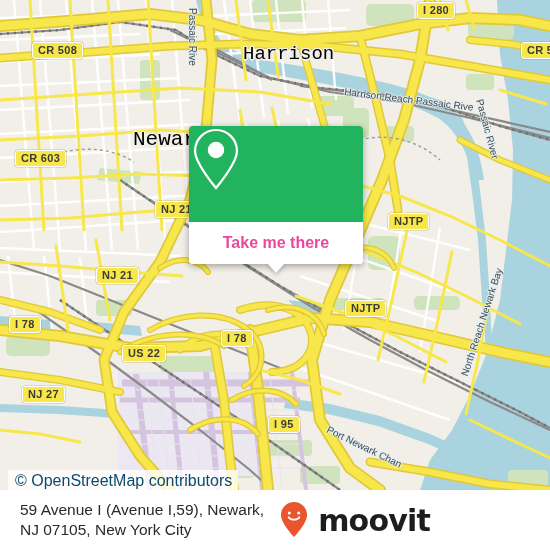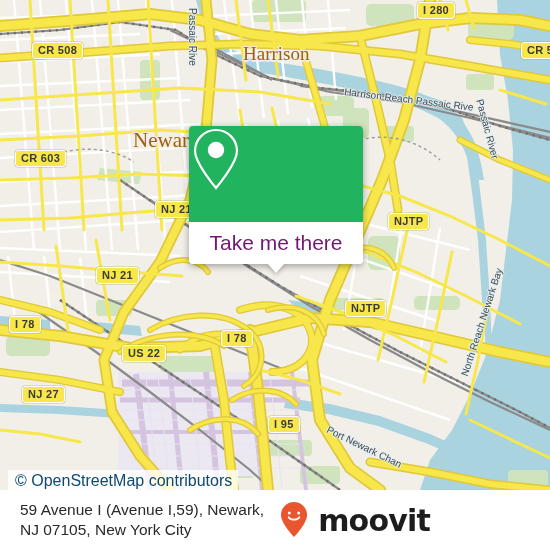--- a/index.html
+++ b/index.html
@@ -30,26 +30,26 @@
     padding:1px 5px 2px 5px;
     line-height:12px;
     white-space:nowrap;
     box-shadow:0 0 0 .5px rgba(160,150,60,.5);
     font-family:"Liberation Sans", sans-serif;
   }
 
   
   .place{
     position:absolute;
-    color:#a16207;
+    color:#000000;
     font-size:19px;
     white-space:nowrap;
     text-shadow:1.5px 0 #f2efe9,-1.5px 0 #f2efe9,0 1.5px #f2efe9,0 -1.5px #f2efe9,
                 1px 1px #f2efe9,-1px -1px #f2efe9,1px -1px #f2efe9,-1px 1px #f2efe9;
-    font-family:Liberation Serif, serif;
+    font-family:Liberation Mono, monospace;
   }
 
   
   .waterlbl{
     position:absolute;
     color:#4a4a4c;
     font-size:10px;
     white-space:nowrap;
     font-style:normal;
     text-shadow:1.2px 0 #dff0f7,-1.2px 0 #dff0f7,0 1.2px #dff0f7,0 -1.2px #dff0f7;
@@ -74,22 +74,23 @@
   }
   .popup-foot{
     height:42px;
     background:#ffffff;
     border-radius:0 0 4px 4px;
     display:flex;align-items:center;justify-content:center;
     position:relative;
     z-index:2;
   }
   .popup-foot span{
-    color:#701a75;font-size:21px;
-    font-family:"Liberation Sans", sans-serif;
+    color:#ec4899;font-size:16px;
+    font-family:"Liberation Sans", sans-serif;
+    font-weight:bold;
   }
   .popup-tail{
     position:absolute;
     left:50%;margin-left:-9px;bottom:-9px;
     width:0;height:0;
     border-left:9px solid transparent;
     border-right:9px solid transparent;
     border-top:10px solid #ffffff;
     filter:drop-shadow(0 2px 2px rgba(0,0,0,.25));
     z-index:1;

